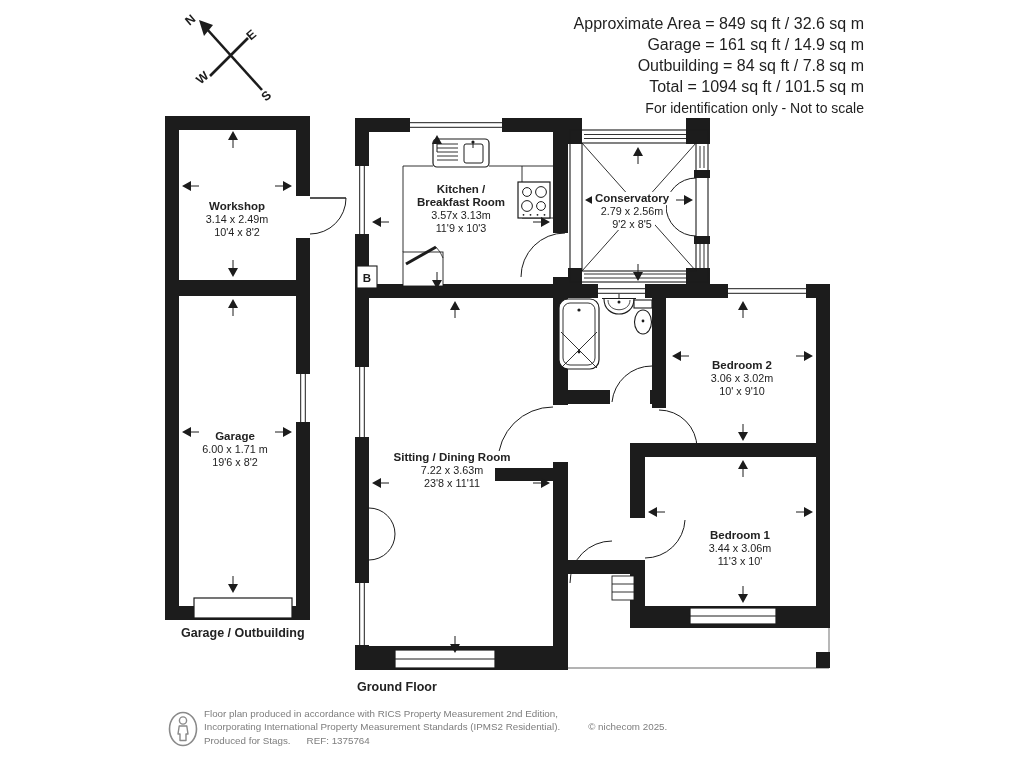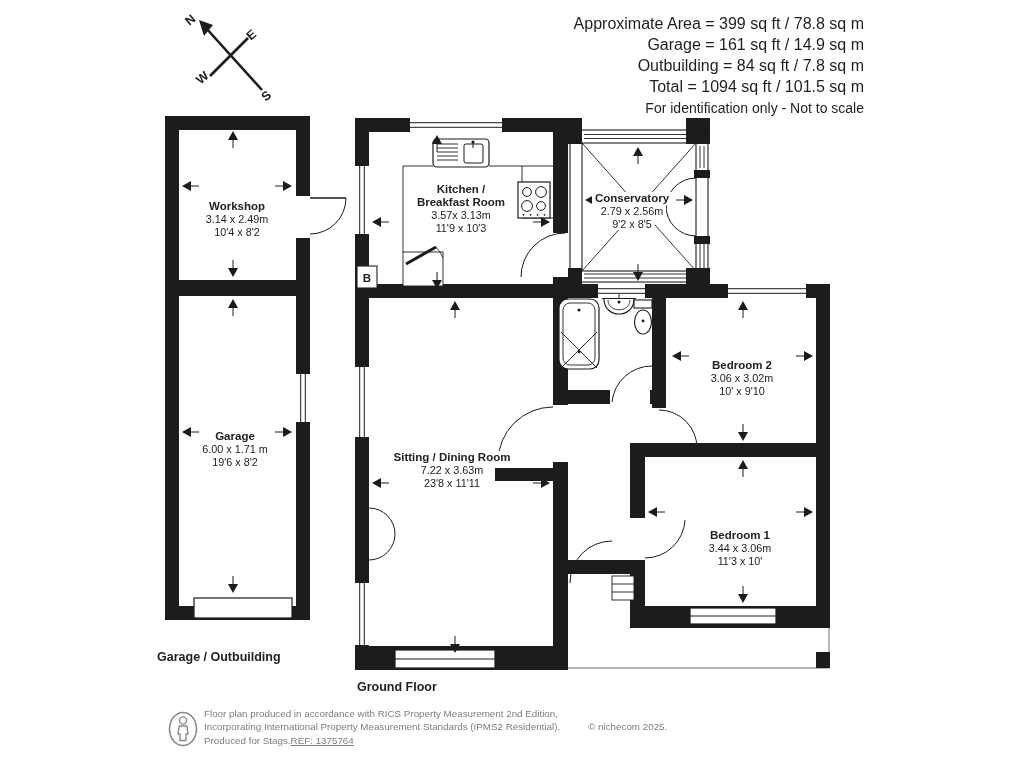--- a/index.html
+++ b/index.html
@@ -14,21 +14,21 @@
   .lbl-room{position:absolute;text-align:center;color:#222;}
   .lbl-room .ln{display:block;}
   .lbl-room .fit{width:fit-content;margin:0 auto;background:#fff;padding:0 3px;}
   .rn{font-weight:bold;font-size:11.5px;line-height:13px;white-space:pre-line;}
   .rd{font-size:10.8px;line-height:12.5px;}
   
   .sect{font-weight:bold;font-size:12.5px;color:#222;}
   
   .footer{left:204px;top:707px;font-size:9.8px;line-height:13.4px;color:#7d7d7d;}
   .footer .cpy{margin-left:28px;}
-  .footer .ref{text-decoration:underline;}
+  .footer .ref{margin-left:16px;}
 </style>
 </head>
 <body>
 
 <div class="page">
 
   <svg width="1024" height="768" viewBox="0 0 1024 768">
 
     <g>
       <line x1="206" y1="28" x2="262" y2="90" stroke="#1c1c1c" stroke-width="2.6"></line>
@@ -252,21 +252,21 @@
         <path d="M743,310v8M743,432v-8M681,356h8M804,356h-8" fill="none" stroke="#1c1c1c" stroke-width="1"></path>
       </g>
       <g>
         <path d="M743,460l-5,9h10zM743,603l-5,-9h10zM648,512l9,-5v10zM813,512l-9,-5v10z"></path>
         <path d="M743,469v8M743,594v-8M657,512h8M804,512h-8" fill="none" stroke="#1c1c1c" stroke-width="1"></path>
       </g>
     </g>
   </svg>
 
   <div class="abs summary">
-    <div>Approximate Area = 399 sq ft / 78.8 sq m</div>
+    <div>Approximate Area = 849 sq ft / 32.6 sq m</div>
     <div>Garage = 161 sq ft / 14.9 sq m</div>
     <div>Outbuilding = 84 sq ft / 7.8 sq m</div>
     <div>Total = 1094 sq ft / 101.5 sq m</div>
     <div class="note">For identification only - Not to scale</div>
   </div>
 
   <div class="lbl-room" style="left:157px;top:200px;width:160px;">
     <span class="ln rn fit">Workshop</span>
     <span class="ln rd fit">3.14 x 2.49m</span>
     <span class="ln rd fit">10'4 x 8'2</span>
@@ -296,21 +296,21 @@
     <span class="ln rn fit">Bedroom 2</span>
     <span class="ln rd fit">3.06 x 3.02m</span>
     <span class="ln rd fit">10' x 9'10</span>
   </div>
   <div class="lbl-room" style="left:660px;top:529px;width:160px;text-align:center;">
     <span class="ln rn fit">Bedroom 1</span>
     <span class="ln rd fit">3.44 x 3.06m</span>
     <span class="ln rd fit">11'3 x 10'</span>
   </div>
 
-  <div class="abs sect" style="left:157px;top:626px;margin-top:24px;">Garage / Outbuilding</div>
+  <div class="abs sect" style="left:181px;top:626px;">Garage / Outbuilding</div>
   <div class="abs sect" style="left:357px;top:680px;">Ground Floor</div>
 
   <svg class="abs" style="left:166px;top:708px;" width="34" height="44" viewBox="0 0 34 44">
     <ellipse cx="17" cy="21" rx="13.5" ry="16.5" fill="none" stroke="#8a8a8a" stroke-width="1.6"></ellipse>
     <circle cx="17" cy="12.5" r="3.6" fill="none" stroke="#8a8a8a" stroke-width="1.4"></circle>
     <path d="M 13.2,18 L 20.8,18 L 22,26 L 20,26 L 20,32.5 L 14,32.5 L 14,26 L 12,26 Z" fill="none" stroke="#8a8a8a" stroke-width="1.4" stroke-linejoin="round"></path>
   </svg>
   <div class="abs footer">
     <div>Floor plan produced in accordance with RICS Property Measurement 2nd Edition,</div>
     <div>

